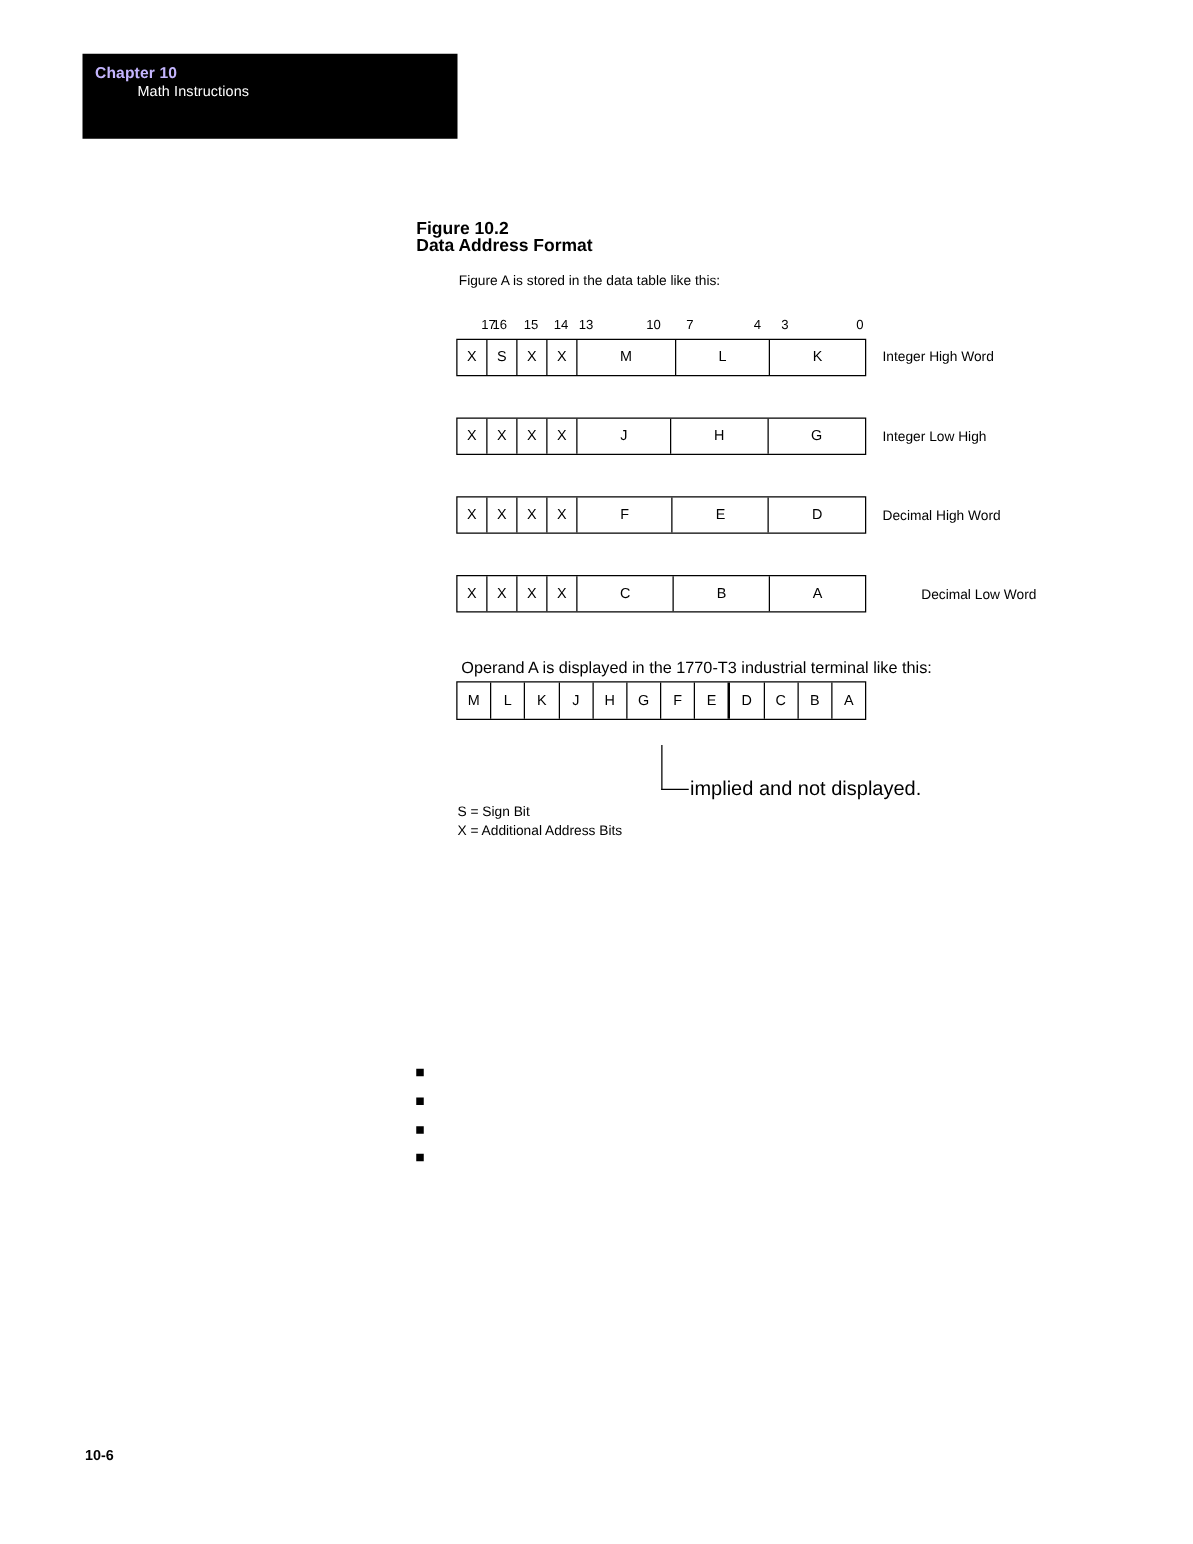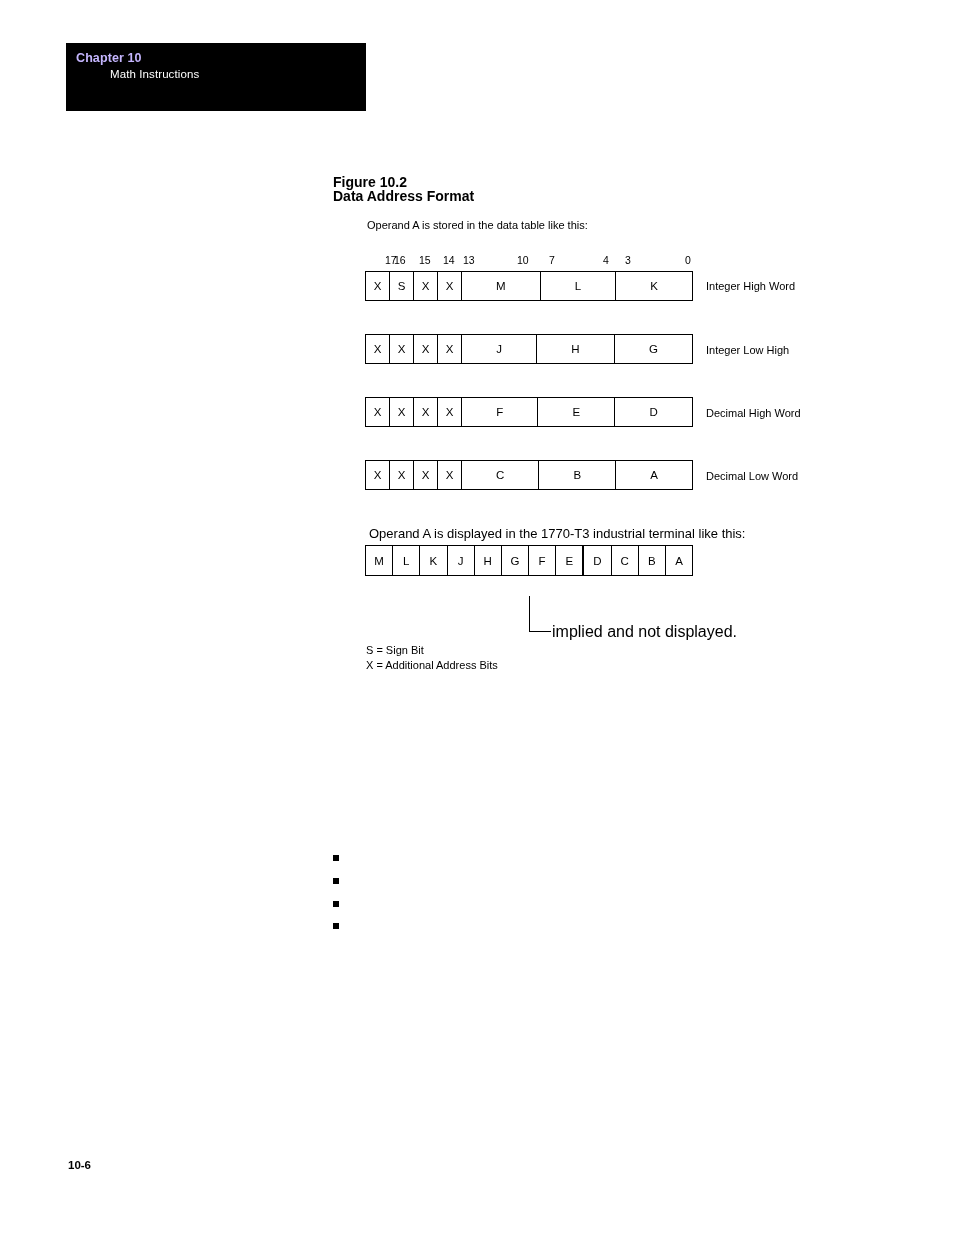--- a/index.html
+++ b/index.html
@@ -195,21 +195,21 @@
 <div class="chapter-bar">
   <div class="chapter-title">Chapter 10</div>
   <div class="chapter-subtitle">Math Instructions</div>
 </div>
 
 <div class="figure-caption">
   <div>Figure 10.2</div>
   <div>Data Address Format</div>
 </div>
 
-<div class="intro-stored">Operand A is stored in the data table like this:</div>
+<div class="intro-stored">Figure A is stored in the data table like this:</div>
 
 <div class="bit-ruler">
     <span style="left: 20px;">17</span>
     <span style="left: 29px;">16</span>
     <span style="left: 54px;">15</span>
     <span style="left: 78px;">14</span>
     <span style="left: 98px;">13</span>
     <span style="left: 152px;">10</span>
     <span style="left: 184px;">7</span>
     <span style="left: 238px;">4</span>
@@ -250,21 +250,21 @@
     <div class="word-label" style="top: 407px;">Decimal High Word</div>
     <div class="word-row" style="top: 460px;">
       <div class="cell bit">X</div>
       <div class="cell bit">X</div>
       <div class="cell bit">X</div>
       <div class="cell bit">X</div>
       <div class="cell nib">C</div>
       <div class="cell nib">B</div>
       <div class="cell nib">A</div>
     </div>
-    <div class="word-label" style="top: 470px;">Decimal Low Word</div>
+    <div class="word-label" style="top: 470px; margin-left: 31px;">Decimal Low Word</div>
   </div>
 
 <div class="intro-displayed">Operand A is displayed in the 1770-T3 industrial terminal like this:</div>
 
 <div class="terminal-row" id="terminal-row">
     <div class="tcell">M</div>
     <div class="tcell">L</div>
     <div class="tcell">K</div>
     <div class="tcell">J</div>
     <div class="tcell">H</div>

